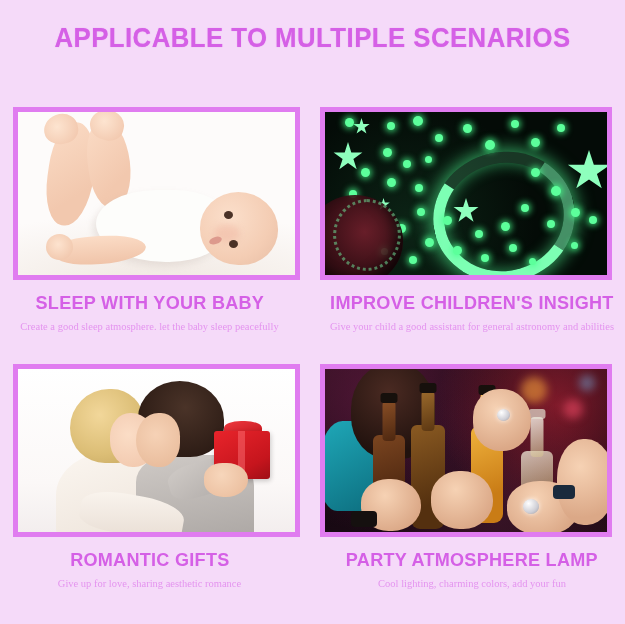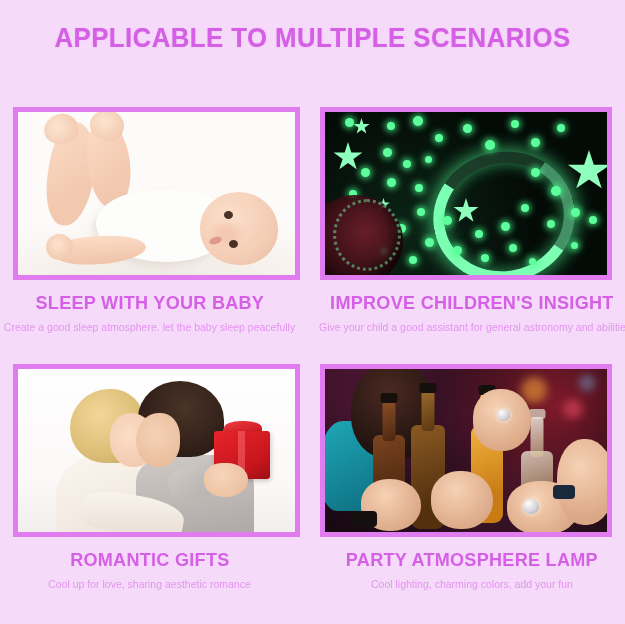--- a/index.html
+++ b/index.html
@@ -83,21 +83,21 @@
     font-family: "Liberation Sans Narrow", "Liberation Sans", sans-serif;
     transform: scaleX(0.95);
     letter-spacing: 0.3px;
     white-space: nowrap;
   }
   .caption-sub {
     margin-top: 7px;
     text-align: center;
     font-size: 10.5px;
     color: #e494ef;
-    font-family: Liberation Sans, sans-serif;
+    font-family: Liberation Serif, serif;
     white-space: nowrap;
   }
   .cell.left .caption-title,
   .cell.left .caption-sub { padding-right: 14px; }
   .cell.right .caption-title,
   .cell.right .caption-sub { padding-left: 6px; }
 
   
 
   
@@ -452,21 +452,21 @@
           <div class="woman-face"></div>
           <div class="man-face"></div>
           <div class="man-arm"></div>
           <div class="gift-bow"></div>
           <div class="gift-box"></div>
           <div class="gift-hand"></div>
           <div class="woman-arm"></div>
         </div>
       </div>
       <div class="caption-title">ROMANTIC GIFTS</div>
-      <div class="caption-sub">Cool up for love, sharing aesthetic romance</div>
+      <div class="caption-sub">Give up for love, sharing aesthetic romance</div>
     </div>
 
     <div class="cell right">
       <div class="frame">
         <div class="photo">
           <div class="party-bg"></div>
 
           <div class="bokeh" style="left:196px; top:8px;  width:26px; height:26px; background:rgba(255,170,60,0.55);"></div>
           <div class="bokeh" style="left:238px; top:30px; width:20px; height:20px; background:rgba(255,80,110,0.5);"></div>
           <div class="bokeh" style="left:254px; top:6px;  width:16px; height:16px; background:rgba(120,200,255,0.4);"></div>

